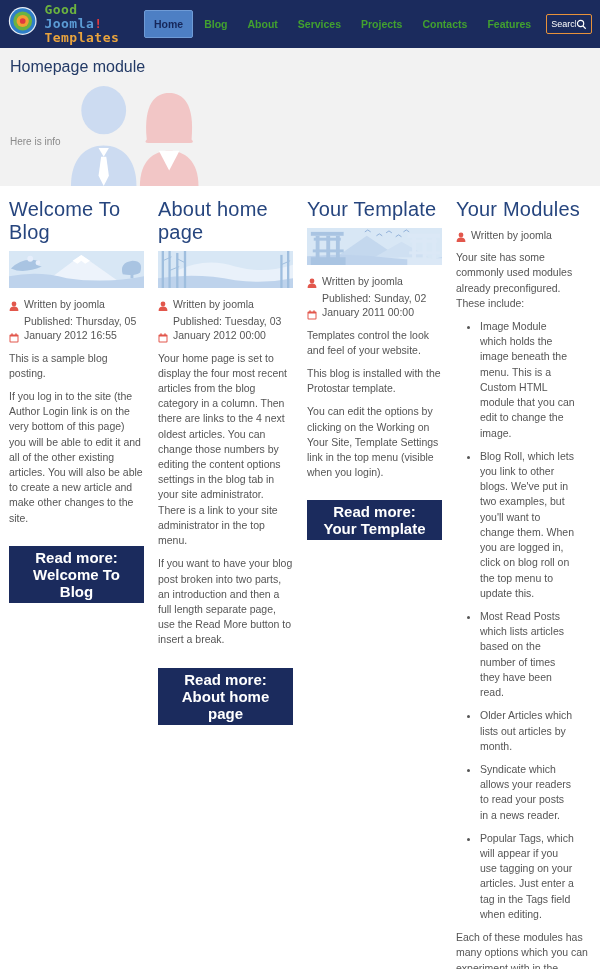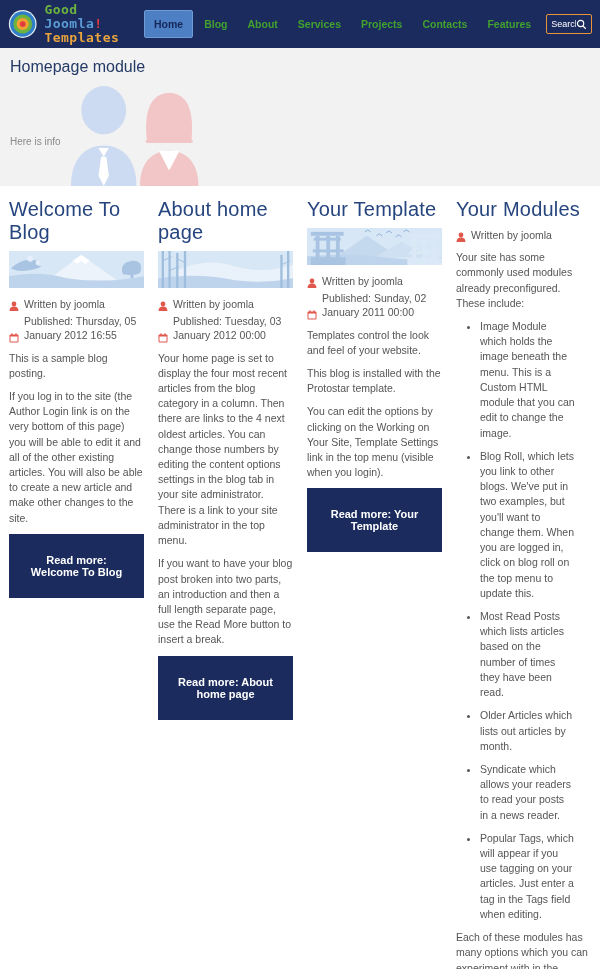--- a/index.html
+++ b/index.html
@@ -6,21 +6,21 @@
   html,body { width:600px; }
   body {
     height:969px; overflow:hidden; background:#ffffff;
     font-family:"Liberation Sans", sans-serif; color:#555;
   }
   
   .header {
     height:48px; background:#1b2b5d; display:flex; align-items:center;
     padding:0 8px; gap:6px;
   }
-  .logo { display:flex; align-items:center; gap:7px; cursor:pointer; }
+  .logo { display:flex; align-items:flex-start; gap:7px; cursor:pointer; }
   .logo-mark { width:36px; height:36px; display:block; }
   .wordmark { font-family:"DejaVu Sans Mono", monospace; font-weight:bold; font-size:13px; line-height:1.1; letter-spacing:0.5px; }
   .wm-good { color:#6cb33f; } .wm-joomla { color:#5b9bd5; } .wm-bang { color:#e0393e; }
   .wm-templates { color:#e8a33d; }
   .nav { display:flex; align-items:center; gap:2px; margin-left:12px; flex:1; }
   .nav-item {
     font-size:10.5px; font-weight:bold; color:#42a12f; padding:7px 9px;
     text-decoration:none; cursor:pointer; border-radius:2px; white-space:nowrap;
   }
   .nav-item.active { background:#4d7fc4; color:#16275a; border:1px solid #6f9bd6; }
@@ -44,21 +44,21 @@
   
   .main { display:flex; padding:12px 2px 0 2px; min-height:506px; align-items:flex-start; }
   .col { width:25%; padding:0 7px; }
   .col h2 { font-size:20px; font-weight:400; color:#26457e; margin-bottom:7px; letter-spacing:0.2px; }
   .art-img { width:100%; height:37px; display:block; margin-bottom:9px; }
   .meta { display:flex; gap:5px; font-size:10.5px; color:#555; margin-bottom:3px; line-height:1.35;align-items:flex-end; }
   .meta svg { flex:none; margin-top:1px; }
   .col p { font-size:10.5px; line-height:1.45; color:#555; margin:8px 0; }
   .readmore {
     display:inline-block; background:#1b2b5d; color:#ffffff; border:none; cursor:pointer;
-    font-size:11px; font-weight:bold; padding:20px 12px; margin-top:0;
+    font-size:15px; font-weight:bold; padding:3px 12px; margin-top:12px;
     font-family:"Liberation Sans", sans-serif;
   }
   .mod-list { margin:8px 16px 8px 24px; }
   .mod-list li { font-size:10.5px; line-height:1.45; color:#555; margin-bottom:8px; }
 </style>
 </head>
 <body>
 
 <div class="header">
   <div class="logo">

